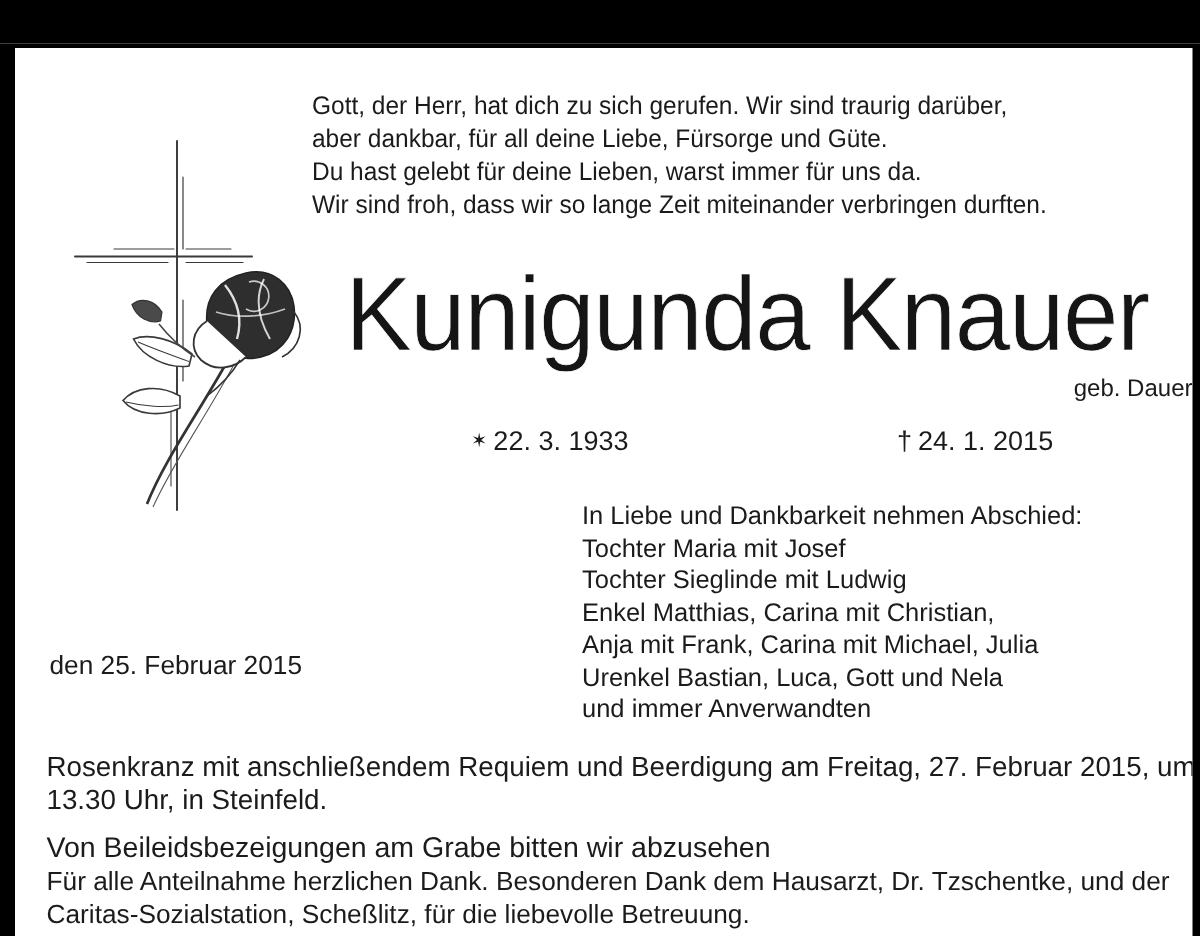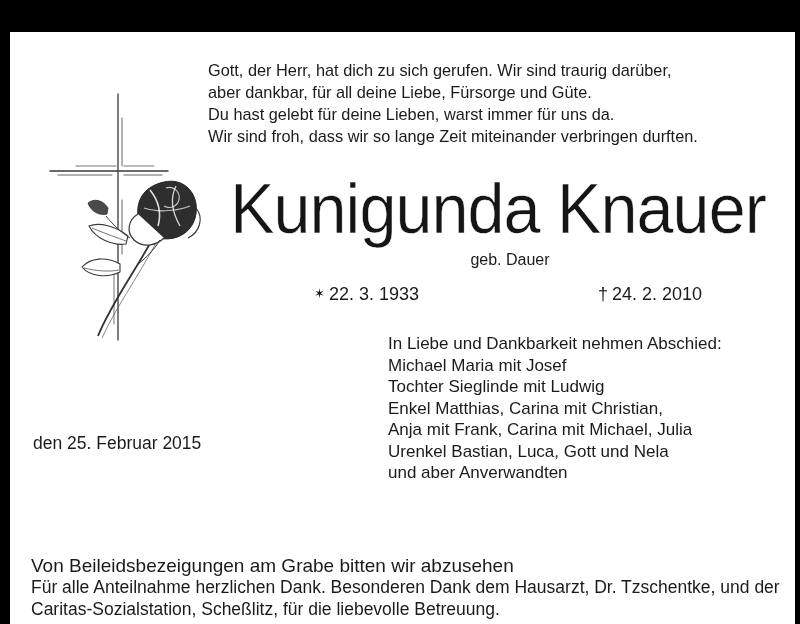--- a/index.html
+++ b/index.html
@@ -11,21 +11,21 @@
     border-style:solid;border-color:#000;
     border-width:3px 5px 13px 10px;
     overflow:hidden;
     font-family:"Liberation Sans","DejaVu Sans",sans-serif;
     color:#1b1b1b;
     margin-top:29px;
   }
   .abs{position:absolute;white-space:nowrap;}
   .opening{left:198px;top:28px;font-size:17px;line-height:22px;transform:scaleX(0.96);transform-origin:left top;}
   .name{left:200px;top:142px;width:576px;text-align:center;font-size:70px;line-height:70px;font-weight:300;letter-spacing:-1px;color:#151515;transform:scaleX(0.95);transform-origin:center top;-webkit-text-stroke:0.5px #fff;}
-  .maiden{left:215px;top:218px;width:570px;text-align:center;font-size:16px;line-height:20px;}
+  .maiden{left:215px;top:218px;width:570px;text-align:right;font-size:16px;line-height:20px;}
   .dates{top:251px;font-size:18px;line-height:22px;}
   .birth{left:304px;}
   .death{left:588px;}
   .star{font-family:"DejaVu Sans",sans-serif;font-size:13px;position:relative;top:-2px;padding-right:4px;}
   .dagger{padding-right:4px;}
   .family{left:378px;top:301px;font-size:17px;line-height:21.5px;}
   .placedate{left:23px;top:400px;font-size:17.5px;line-height:22px;}
   .funeral{left:21px;top:468px;font-size:18.5px;line-height:21.5px;}
   .condolence{left:21px;top:523px;font-size:19px;line-height:21.5px;}
   .thanks{left:21px;top:545px;font-size:17.5px;line-height:21.5px;}
@@ -83,37 +83,41 @@
     <div>Wir sind froh, dass wir so lange Zeit miteinander verbringen durften.</div>
   </div>
 
   <div class="abs name">Kunigunda Knauer</div>
   <div class="abs maiden">geb. Dauer</div>
 
   <div class="abs dates birth">
     <span class="star">✶</span><span>22. 3. 1933</span>
   </div>
   <div class="abs dates death">
-    <span class="dagger">†</span><span>24. 2. 2010</span>
+    <span class="dagger">†</span><span>24. 1. 2015</span>
   </div>
 
   <div class="abs family">
     <div>In Liebe und Dankbarkeit nehmen Abschied:</div>
-    <div>Michael Maria mit Josef</div>
+    <div>Tochter Maria mit Josef</div>
     <div>Tochter Sieglinde mit Ludwig</div>
     <div>Enkel Matthias, Carina mit Christian,</div>
     <div>Anja mit Frank, Carina mit Michael, Julia</div>
     <div>Urenkel Bastian, Luca, Gott und Nela</div>
-    <div>und aber Anverwandten</div>
+    <div>und immer Anverwandten</div>
   </div>
 
   <div class="abs placedate">
     <div>den 25. Februar 2015</div>
   </div>
 
+  <div class="abs funeral">
+    <div>Rosenkranz mit anschließendem Requiem und Beerdigung am Freitag, 27. Februar 2015, um</div>
+    <div>13.30 Uhr, in Steinfeld.</div>
+  </div>
 
   <div class="abs condolence">Von Beileidsbezeigungen am Grabe bitten wir abzusehen</div>
 
   <div class="abs thanks">
     <div>Für alle Anteilnahme herzlichen Dank. Besonderen Dank dem Hausarzt, Dr. Tzschentke, und der</div>
     <div>Caritas-Sozialstation, Scheßlitz, für die liebevolle Betreuung.</div>
   </div>
 
 </div>
 

